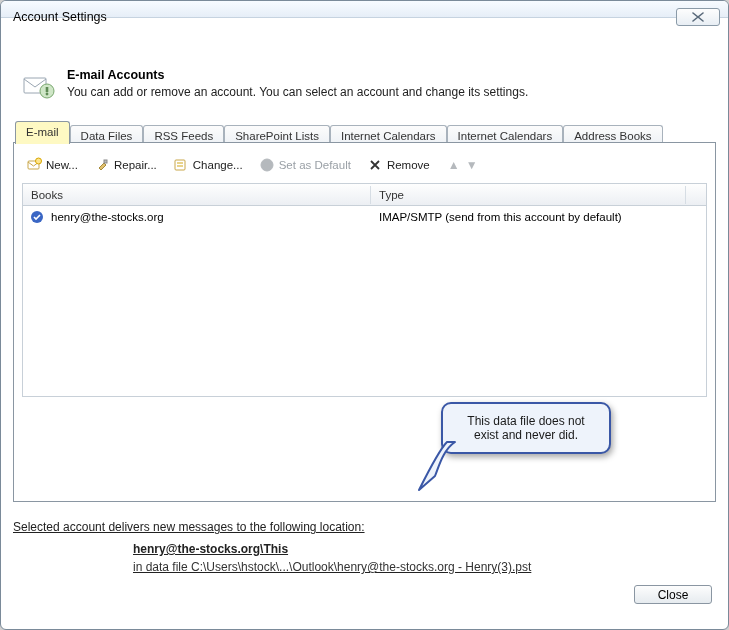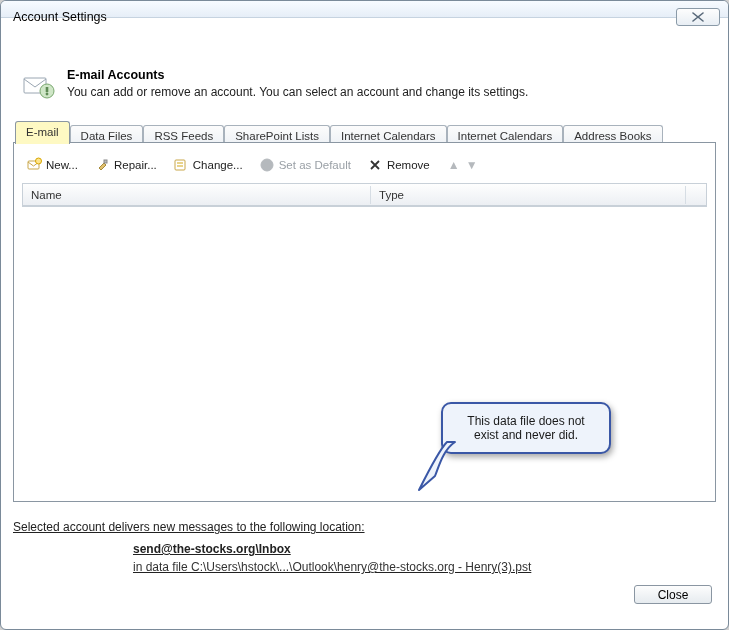--- a/index.html
+++ b/index.html
@@ -313,31 +313,45 @@
           <span>Remove</span>
         </span>
         <span class="arrow-updown">
           <span class="arrow">▲</span>
           <span class="arrow">▼</span>
         </span>
       </div>
 
       <div class="table-wrap">
         <div class="table-head">
-          <div class="th th-name">Name</div>
+          <div class="th th-name">Books</div>
           <div class="th th-type">Type</div>
           <div class="th th-spacer"></div>
         </div>
+        <div class="table-body">
+          <div class="tr">
+            <div class="td-name">
+              <span class="ticon">
+                <svg width="14" height="14" viewBox="0 0 14 14">
+                    <circle cx="7" cy="7" r="6" fill="#3a66c4"></circle>
+                    <path d="M4 7 L6 9 L10 5" stroke="#fff" stroke-width="1.6" fill="none"></path>
+                  </svg>
+              </span>
+              <span>henry@the-stocks.org</span>
+            </div>
+            <div class="td-type">IMAP/SMTP (send from this account by default)</div>
+          </div>
+        </div>
       </div>
 
     </div>
 
     <div class="deliver">
       <div>Selected account delivers new messages to the following location:</div>
-      <div class="bold">send@the-stocks.org\Inbox</div>
+      <div class="bold">henry@the-stocks.org\This</div>
       <div class="path">in data file C:\Users\hstock\...\Outlook\henry@the-stocks.org - Henry(3).pst</div>
     </div>
 
     <div class="callout">
       <span>This data file does not exist and never did.</span>
       <svg class="tail" viewBox="0 0 60 60">
         <path d="M30 6 C 22 14, 12 34, 2 54 L 18 40 C 22 30, 26 14, 38 6 Z" fill="#eef3fb" stroke="#3a57a6" stroke-width="2" stroke-linejoin="round"></path>
       </svg>
     </div>
 

